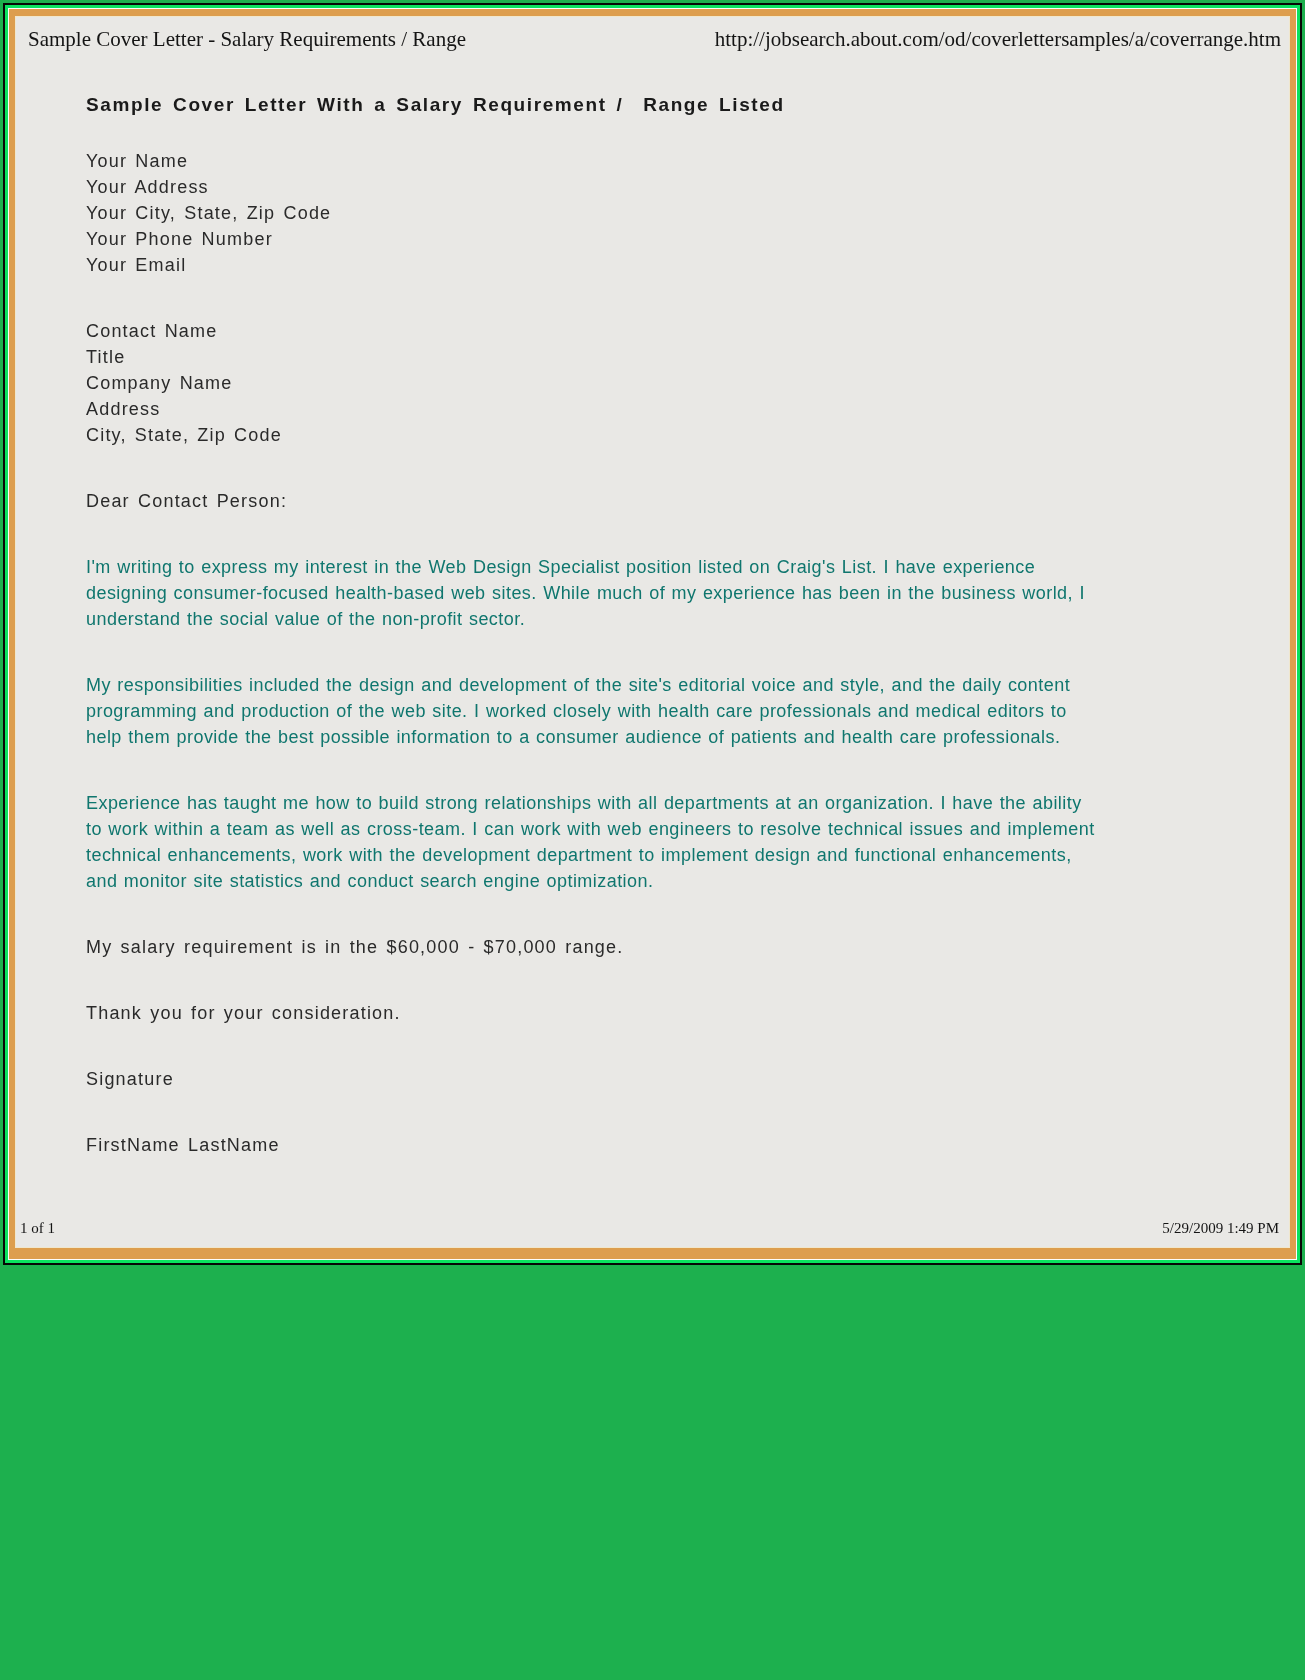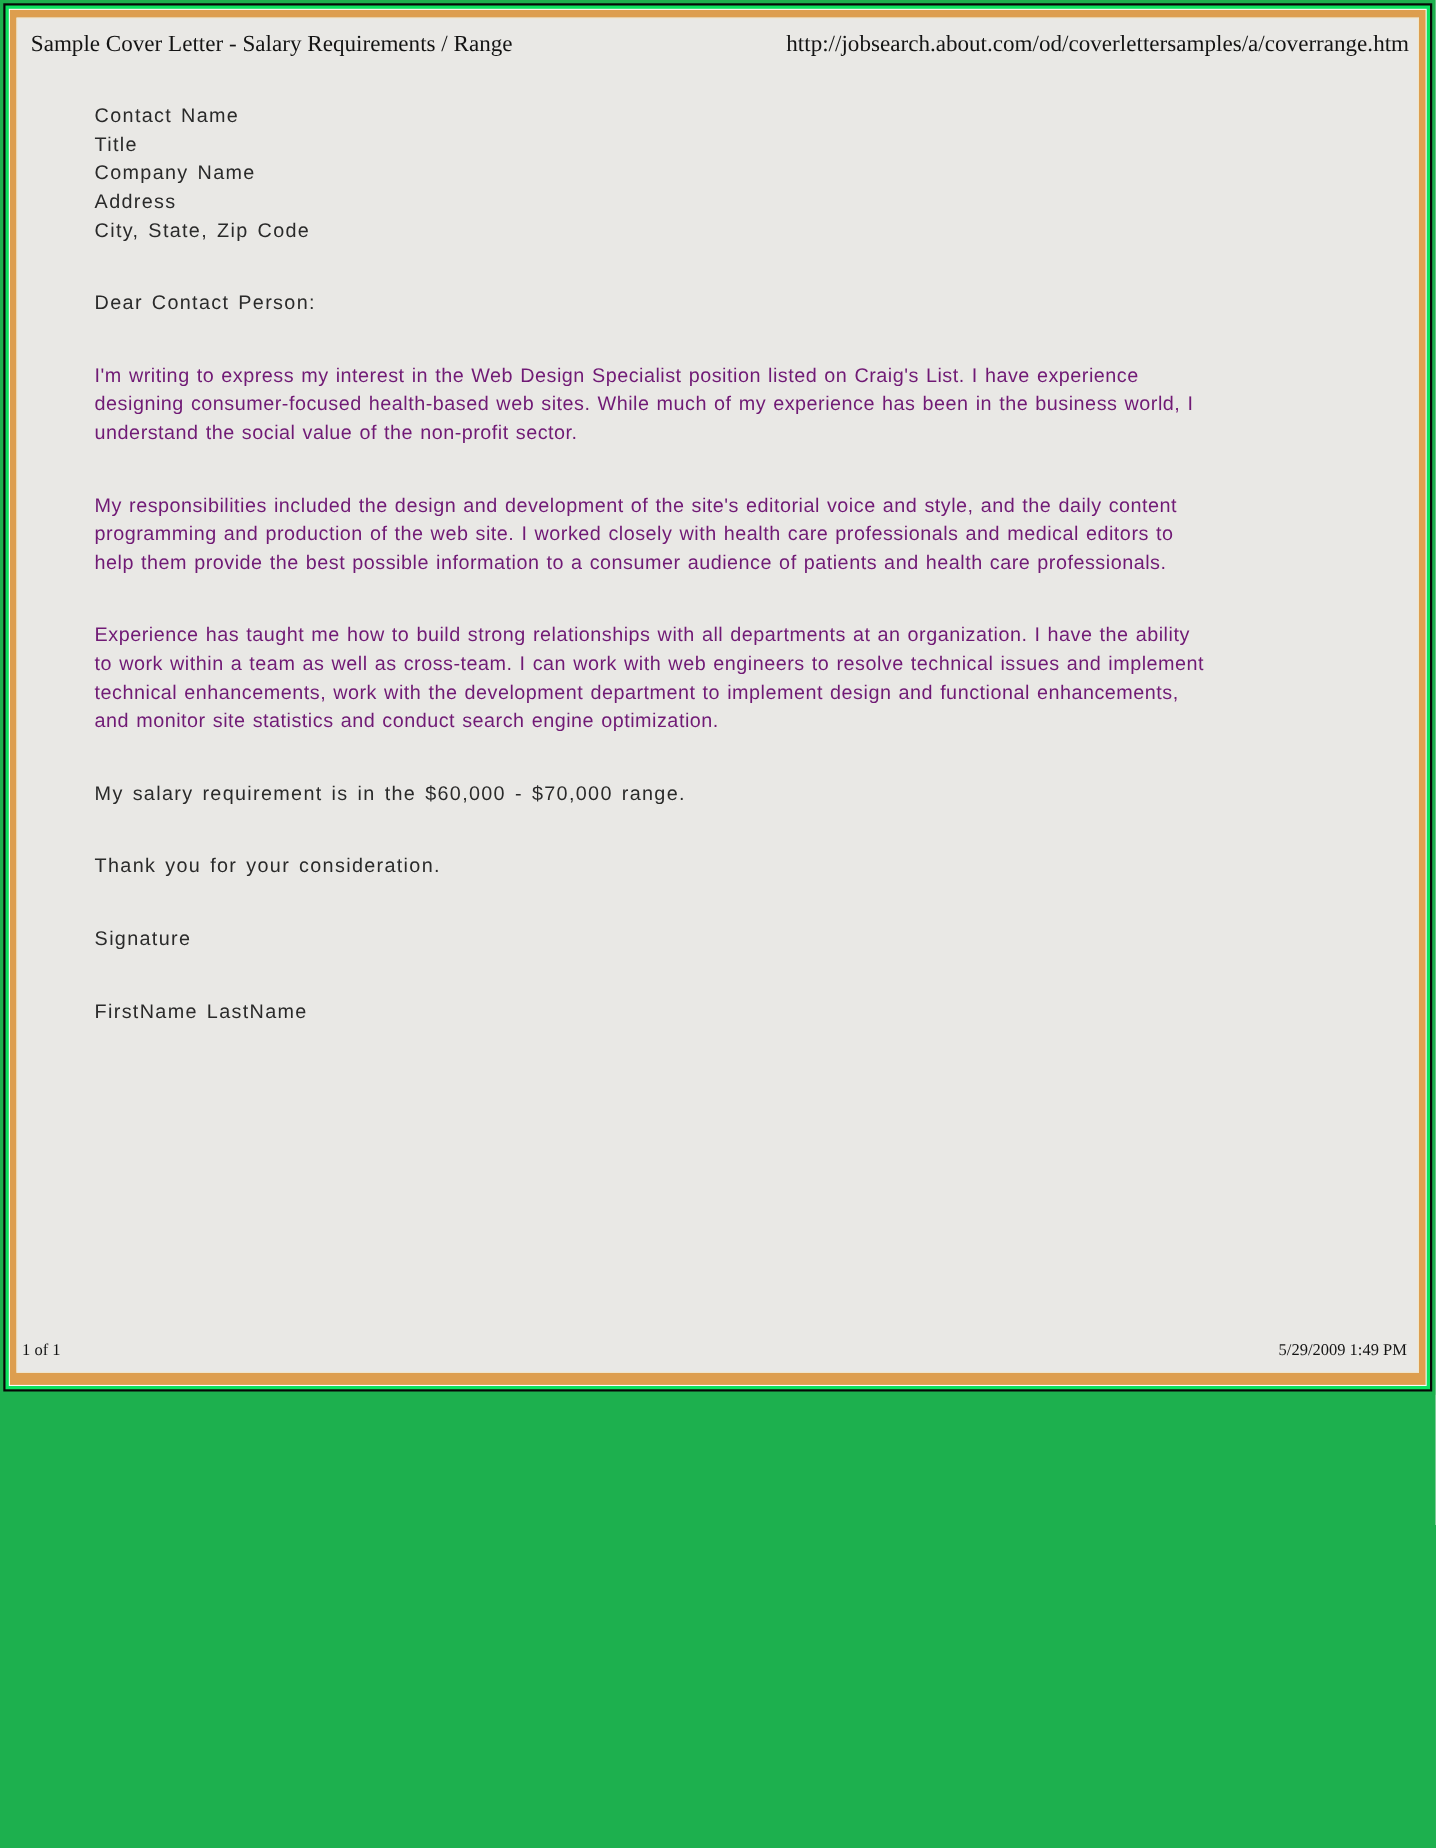--- a/index.html
+++ b/index.html
@@ -46,21 +46,21 @@
   .block {
     font-size: 18px; line-height: 26px;
     letter-spacing: 1.2px; word-spacing: 2px;
     white-space: pre-line;
     color: #2a2a2a;
   }
   .para {
     font-size: 18px; line-height: 26px;
     letter-spacing: 0.45px; word-spacing: 1px;
     white-space: pre-line;
-    color: #701a75;
+    color: #0f766e;
   }
 
   .mt-lg { margin-top: 32px; }
   .mt-blank { margin-top: 40px; }
 
   .print-footer {
     flex: 0 0 auto;
     display: flex; justify-content: space-between; align-items: flex-start;
     padding: 0 10px 6px 4px;
     font-family: "Liberation Serif", serif;
@@ -76,21 +76,27 @@
       <div class="frame-white">
         <div class="frame-orange">
           <div class="page">
 
             <div class="print-header">
               <div class="title">Sample Cover Letter - Salary Requirements / Range</div>
               <div class="url">http://jobsearch.about.com/od/coverlettersamples/a/coverrange.htm</div>
             </div>
 
             <div class="content">
+              <div class="letter-heading">Sample Cover Letter With a Salary Requirement /  Range Listed</div>
 
+              <div class="block mt-lg">Your Name
+Your Address
+Your City, State, Zip Code
+Your Phone Number
+Your Email</div>
 
               <div class="block mt-blank">Contact Name
 Title
 Company Name
 Address
 City, State, Zip Code</div>
 
               <div class="block mt-blank">Dear Contact Person:</div>
 
               <div class="para mt-blank">I'm writing to express my interest in the Web Design Specialist position listed on Craig's List. I have experience

